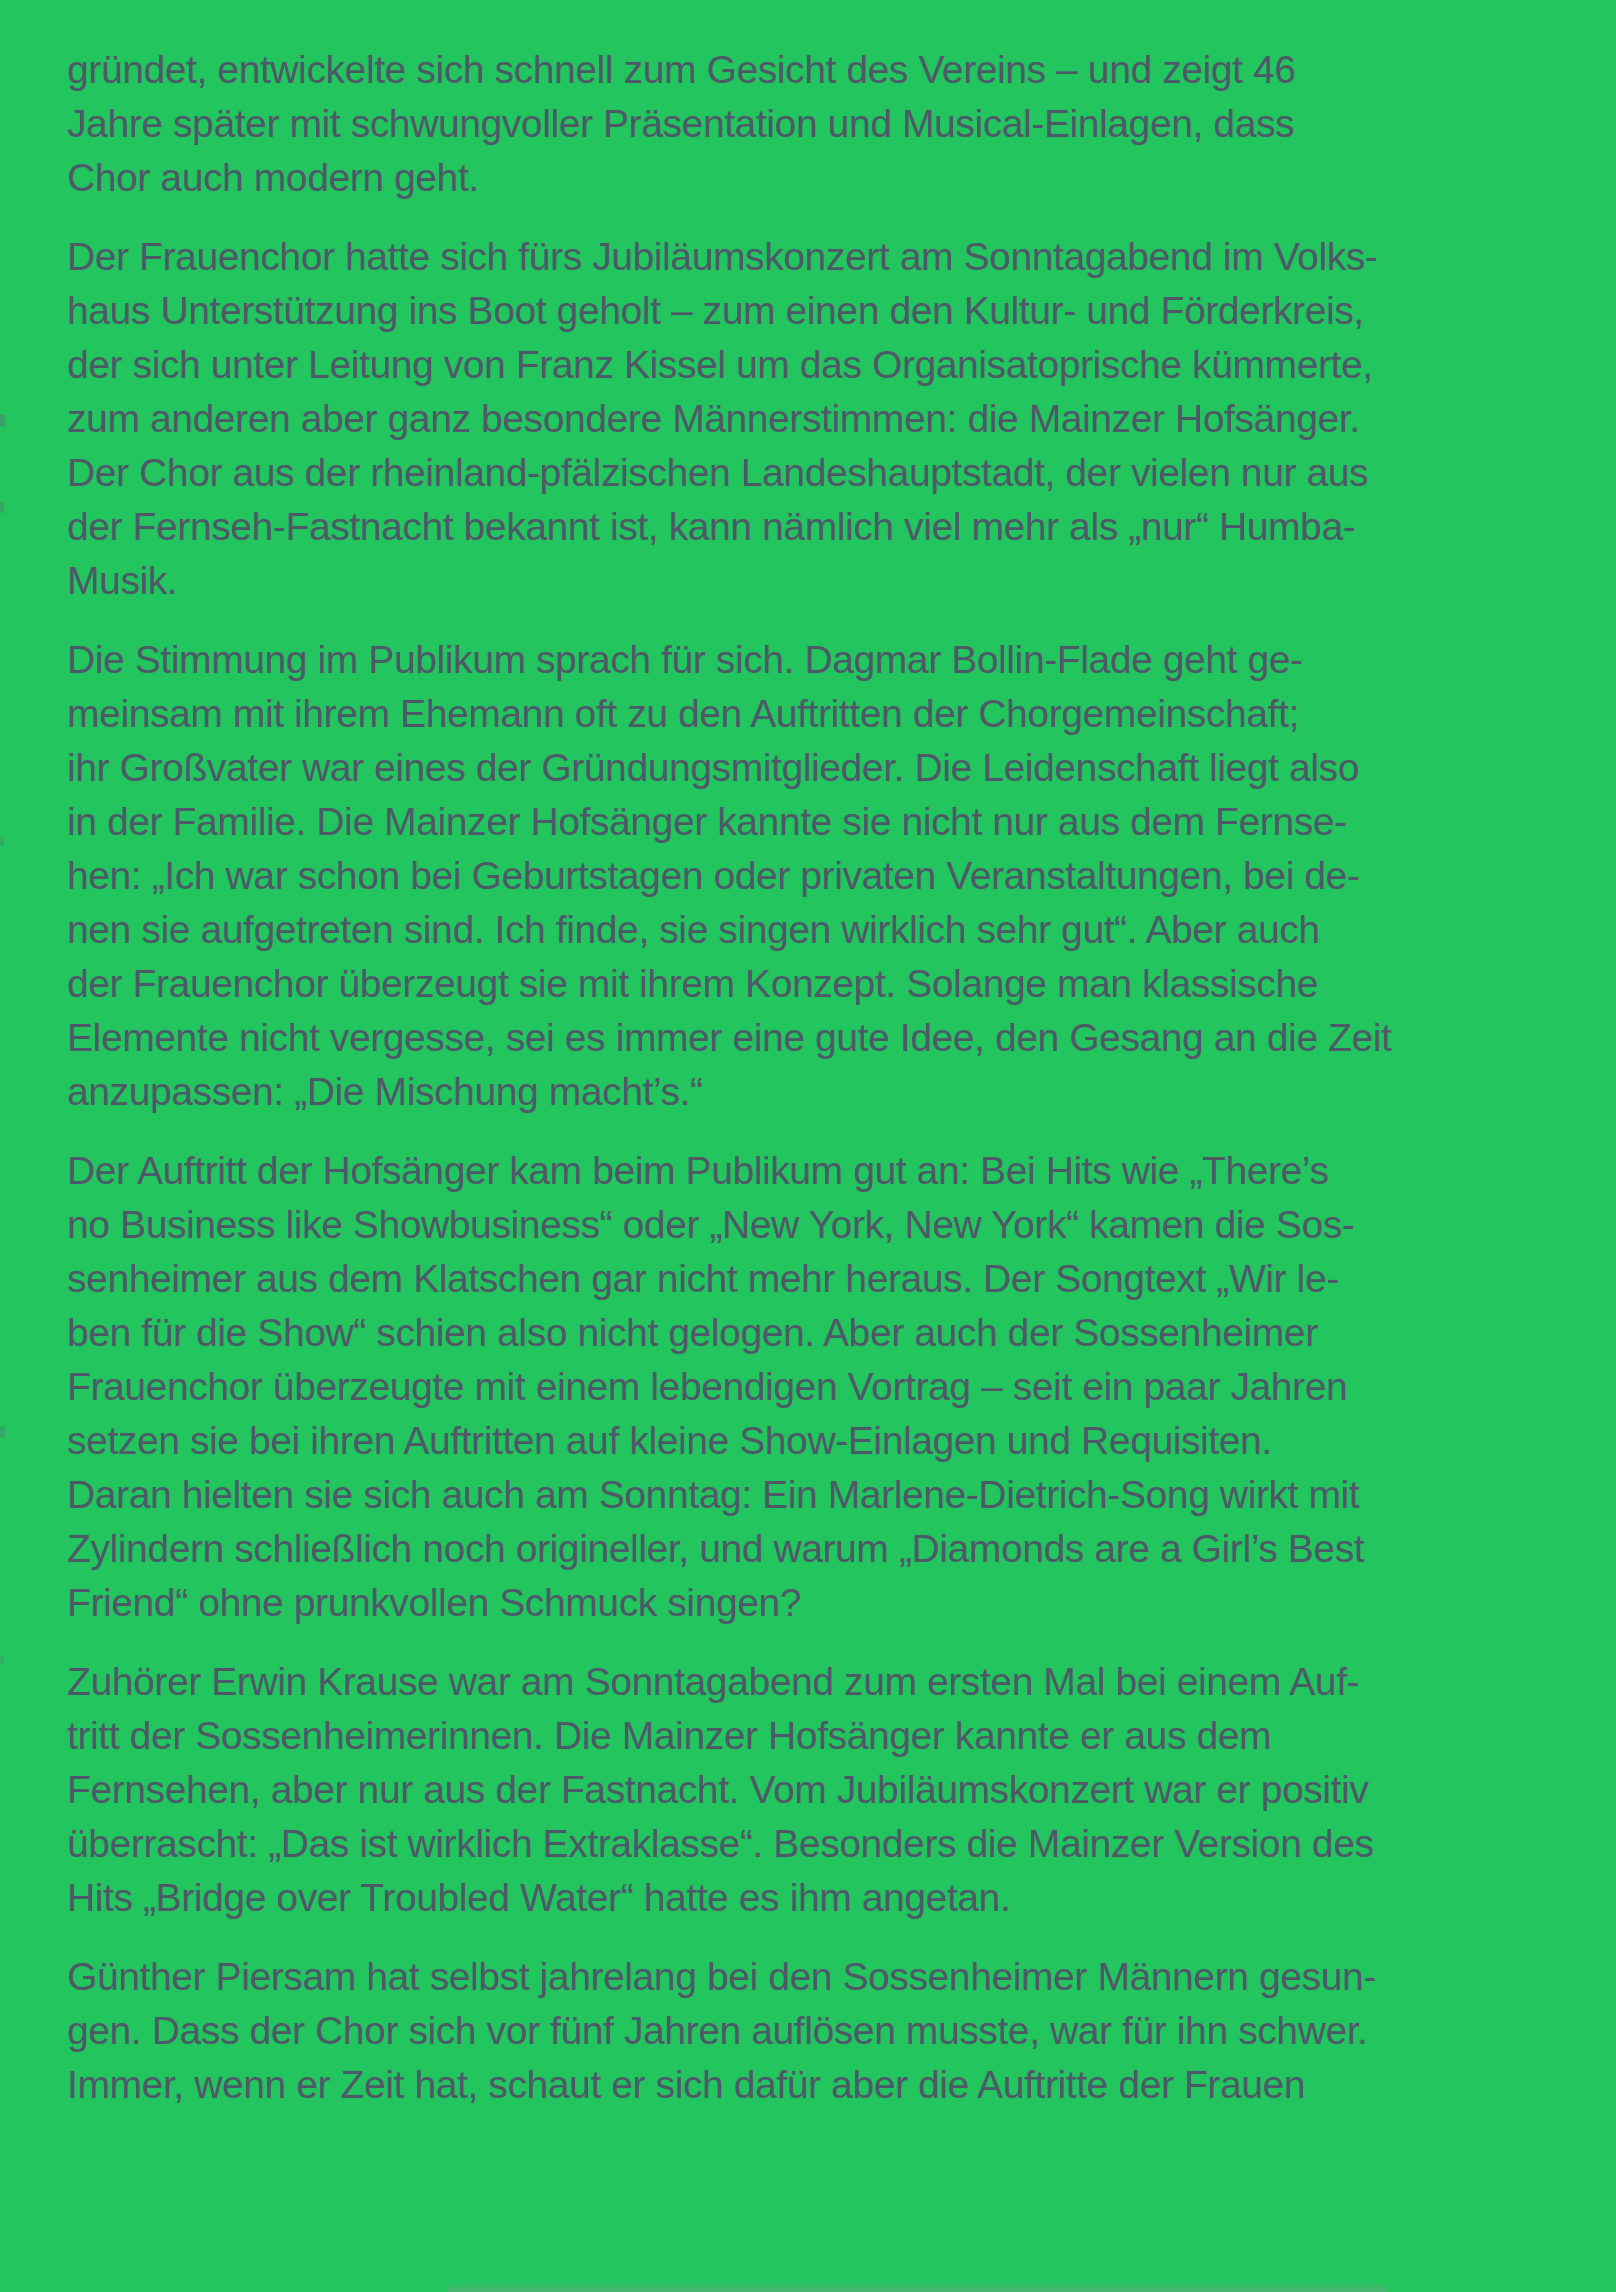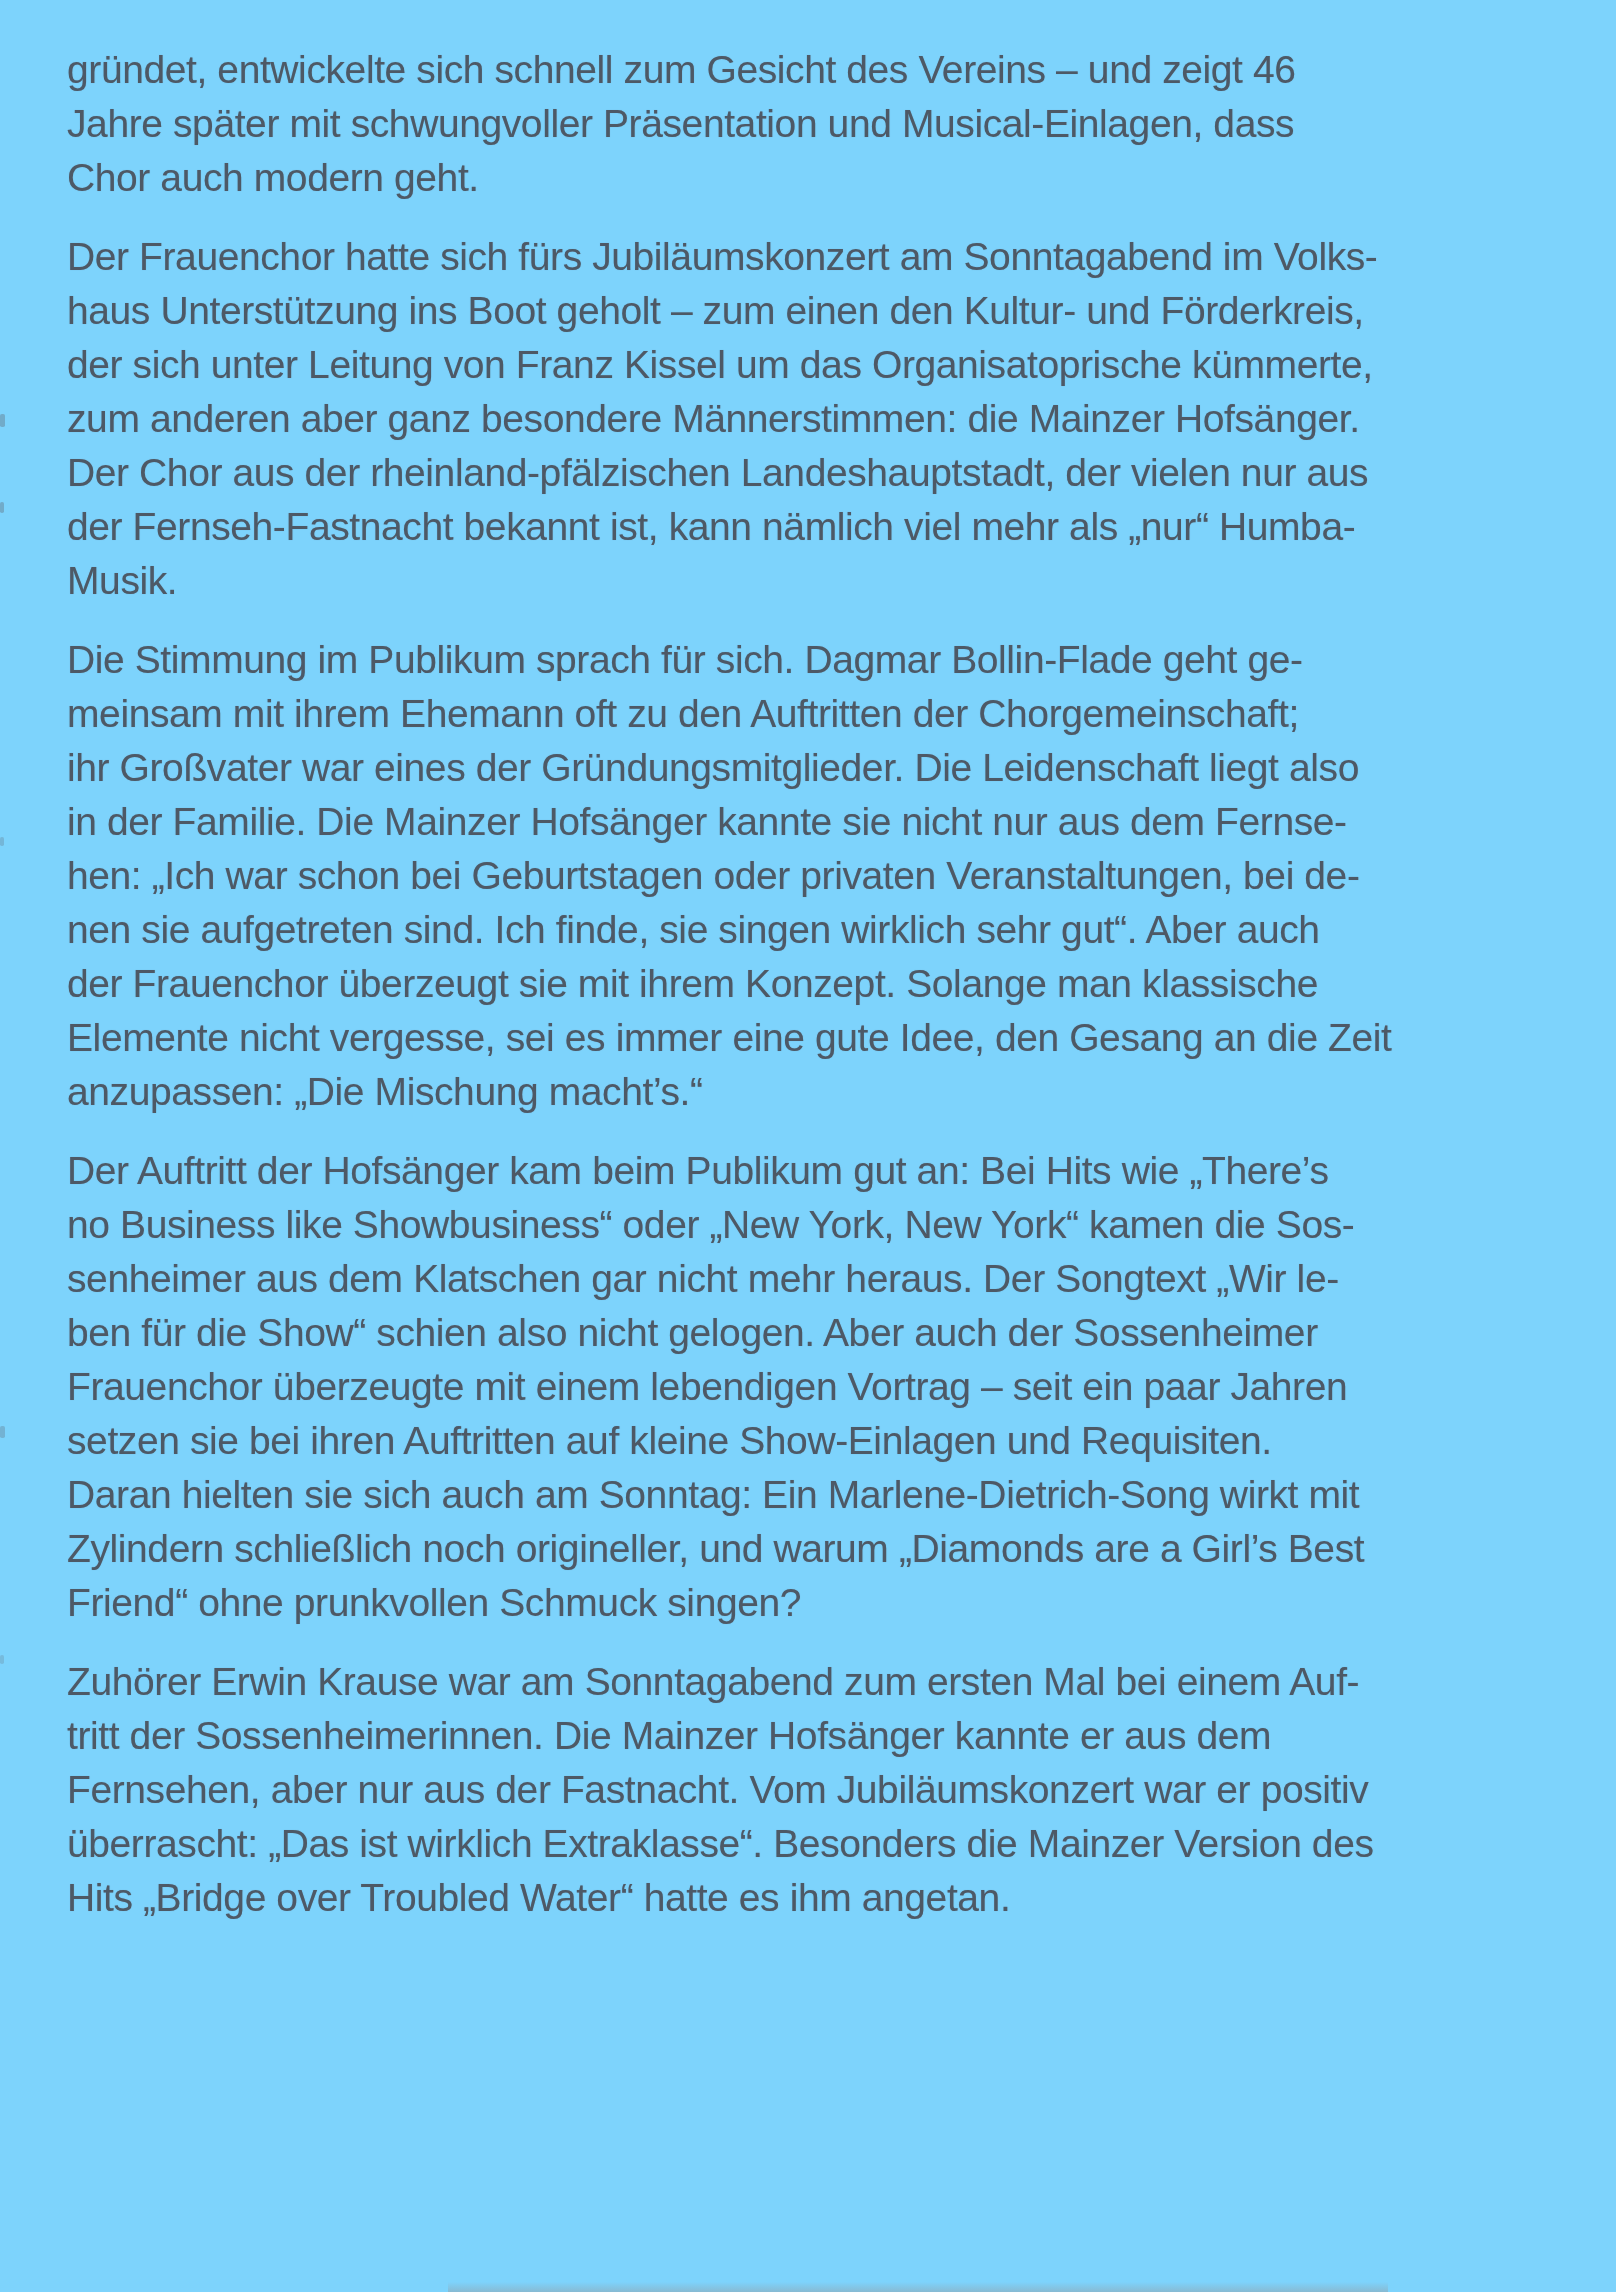--- a/index.html
+++ b/index.html
@@ -4,21 +4,21 @@
 <style>
   html, body {
     margin: 0;
     padding: 0;
     background: #ffffff;
   }
   .page {
     position: relative;
     width: 1617px;
     height: 2293px;
-    background: #7dd3fc;
+    background: #22c55e;
     overflow: hidden;
     font-family: "Liberation Sans", "DejaVu Sans", sans-serif;
   }
   .article {
     position: absolute;
     left: 67px;
     top: 43px;
     width: 1384px;
     color: #4d5966;
     font-size: 39px;
@@ -82,20 +82,23 @@
 Frauenchor überzeugte mit einem lebendigen Vortrag – seit ein paar Jahren
 setzen sie bei ihren Auftritten auf kleine Show-Einlagen und Requisiten.
 Daran hielten sie sich auch am Sonntag: Ein Marlene-Dietrich-Song wirkt mit
 Zylindern schließlich noch origineller, und warum „Diamonds are a Girl’s Best
 Friend“ ohne prunkvollen Schmuck singen?</p>
     <p class="para">Zuhörer Erwin Krause war am Sonntagabend zum ersten Mal bei einem Auf-
 tritt der Sossenheimerinnen. Die Mainzer Hofsänger kannte er aus dem
 Fernsehen, aber nur aus der Fastnacht. Vom Jubiläumskonzert war er positiv
 überrascht: „Das ist wirklich Extraklasse“. Besonders die Mainzer Version des
 Hits „Bridge over Troubled Water“ hatte es ihm angetan.</p>
+    <p class="para">Günther Piersam hat selbst jahrelang bei den Sossenheimer Männern gesun-
+gen. Dass der Chor sich vor fünf Jahren auflösen musste, war für ihn schwer.
+Immer, wenn er Zeit hat, schaut er sich dafür aber die Auftritte der Frauen</p>
   </div>
 
   <div class="speck s1"></div>
   <div class="speck s2"></div>
   <div class="speck s3"></div>
   <div class="speck s4"></div>
   <div class="speck s5"></div>
   <div class="bottom-shadow"></div>
 
 </div>

